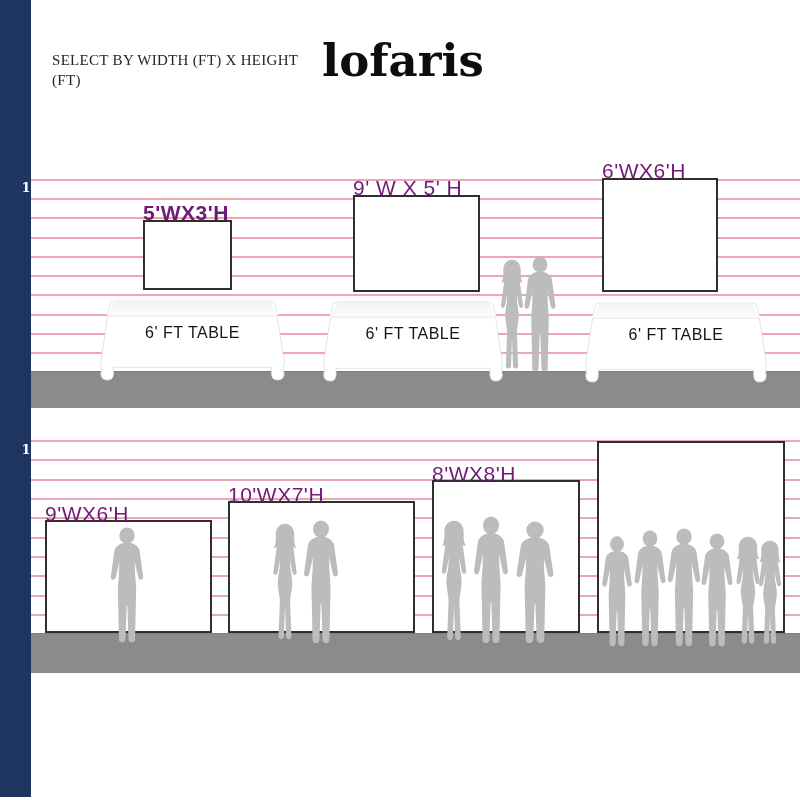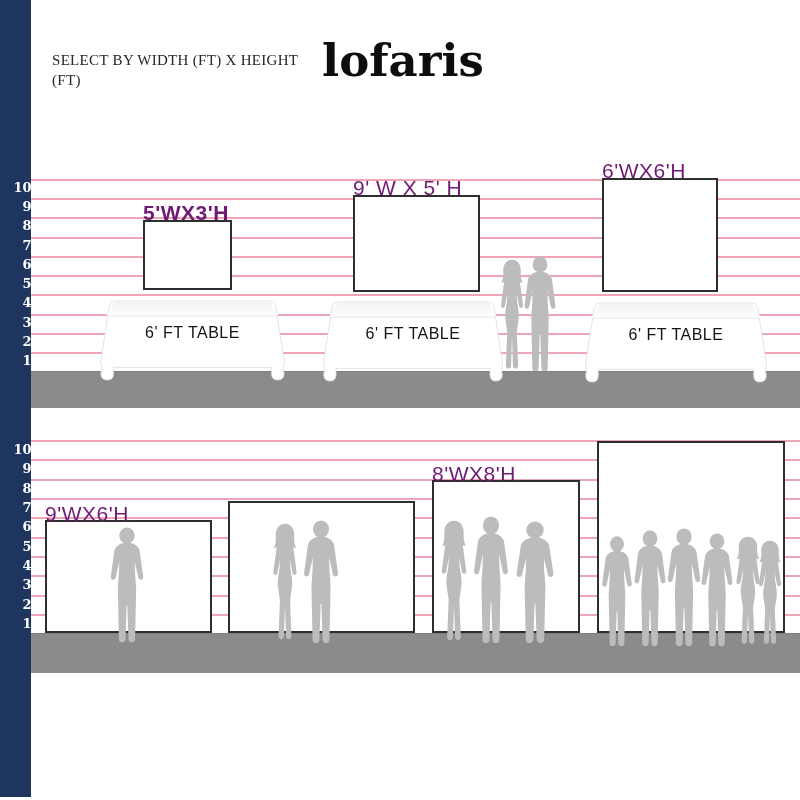--- a/index.html
+++ b/index.html
@@ -17,21 +17,21 @@
   .logo-sub  { font-family:"Liberation Serif", serif; font-size:12px; color:#1a1a1a;
                letter-spacing:6px; margin-top:2px; white-space:nowrap; }
   .product-sizing { position:absolute; left:664px; top:60px; width:130px;
                font-size:15px; font-weight:400; letter-spacing:1.2px; color:#3d3d3d; }
   
   .gline { position:absolute; left:31px; width:769px; height:2px; background:#eda6b6; }
   .floor { position:absolute; left:31px; width:769px; background:#8b8b8b; border-top:1px solid #7f7f7f; }
   .floor-top { top:371px; height:37px; }
   .floor-bottom { top:633px; height:40px; }
   
-  .rlab { position:absolute; left:8px; width:27px; height:18px; text-align:right;
+  .rlab { position:absolute; left:16px; width:27px; height:18px; text-align:right;
           font-family:"DejaVu Serif", serif; font-size:13px; font-weight:600; color:#ffffff;
           line-height:18px; z-index:3; }
   
   .backdrop { position:absolute; background:#ffffff; border:2px solid #2e2e2e; z-index:2; }
   .bd-label { position:absolute; text-align:left; font-size:21px; font-weight:500;
               letter-spacing:.5px; color:#701a75; z-index:5; white-space:nowrap; }
   
   .table { position:absolute; width:196px; height:82px; z-index:3; }
   .table svg { position:absolute; left:0; top:0; width:100%; height:100%; }
   .table-label { position:absolute; left:0; right:0; top:24px; text-align:center;
@@ -164,20 +164,21 @@
   <div class="person" style="left:519px; top:256px; width:42px; height:117px;">
     <svg viewBox="0 0 60 152" preserveAspectRatio="none">
         <use href="#sil-man"></use>
       </svg>
   </div>
 
   <div class="backdrop" style="left:45px; top:520px; width:167px; height:113px;"></div>
   <div class="bd-label" style="left:45px; width:167px; top:502px;">9'WX6'H</div>
 
   <div class="backdrop" style="left:228px; top:501px; width:187px; height:132px;"></div>
+  <div class="bd-label" style="left:228px; width:187px; top:483px;">10'WX7'H</div>
 
   <div class="backdrop" style="left:432px; top:480px; width:148px; height:153px;"></div>
   <div class="bd-label" style="left:432px; width:148px; top:462px;">8'WX8'H</div>
 
   <div class="backdrop" style="left:597px; top:441px; width:188px; height:192px;"></div>
 
   <div class="person" style="left:105px; top:527px; width:44px; height:117px;">
     <svg viewBox="0 0 60 152" preserveAspectRatio="none">
         <use href="#sil-man"></use>
       </svg>

